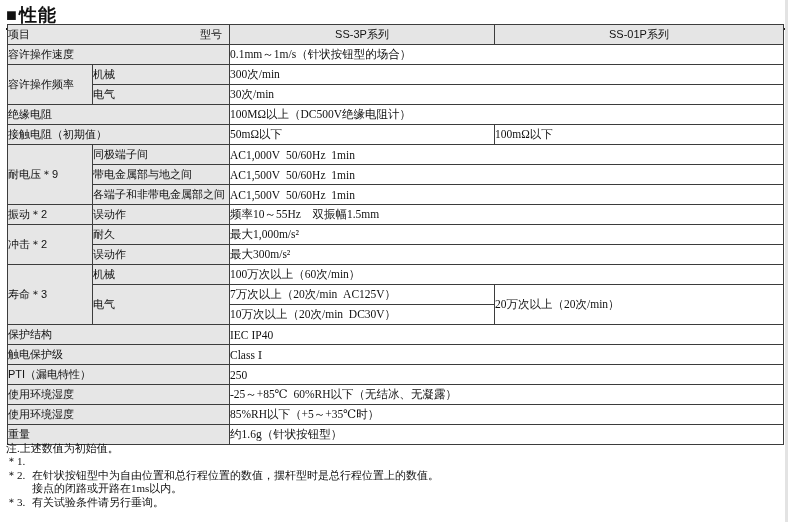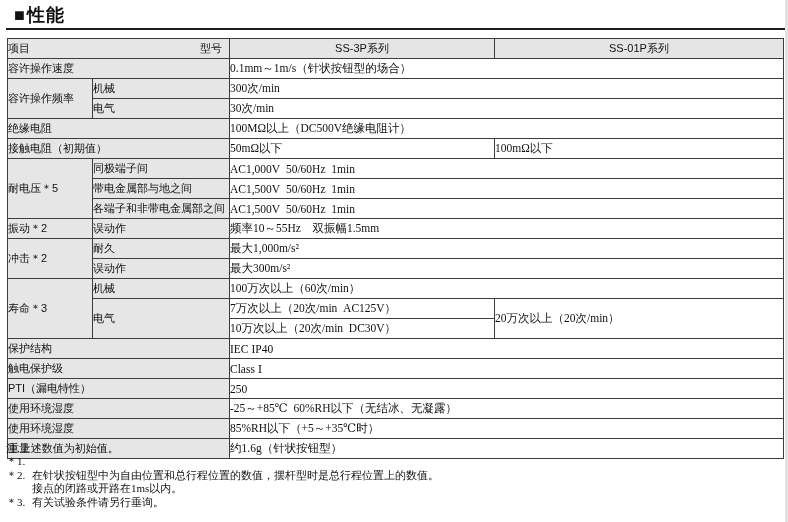--- a/index.html
+++ b/index.html
@@ -3,26 +3,26 @@
 <meta charset="utf-8">
 <style>
   html,body{margin:0;padding:0;}
   body{
     width:788px;height:522px;position:relative;background:#ffffff;
     font-family:"Liberation Sans","DejaVu Sans",sans-serif;color:#1a1a1a;
     overflow:hidden;
   }
   .sec-title{
     position:absolute;left:6px;top:3px;font-size:18px;font-weight:bold;
-    letter-spacing:1px;color:#111;margin-left:8px;
+    letter-spacing:1px;color:#111;
   }
   .sec-title .sq{margin-right:1px;}
   .rule{position:absolute;left:6px;top:28px;width:780px;height:2px;background:#1c1c1c;}
   table.spec{
-    position:absolute;left:7px;top:38px;width:776px;
+    position:absolute;left:7px;top:24px;width:776px;
     border-collapse:collapse;table-layout:fixed;
   }
   table.spec td,table.spec th{
     border:1px solid #3d3d3d;height:19px;white-space:nowrap;overflow:visible;
     font-weight:normal;vertical-align:middle;padding:0;
   }
   .lbl{
     background:#e6e6e6;font-family:"Liberation Sans","DejaVu Sans",sans-serif;
     font-size:11px;padding:0 2px 0 5px;text-align:left;color:#111;
   }
@@ -91,21 +91,21 @@
     <td class="val" colspan="2">100MΩ以上（DC500V绝缘电阻计）</td>
   </tr>
 
   <tr>
     <td class="lbl" colspan="2">接触电阻（初期值）</td>
     <td class="val">50mΩ以下</td>
     <td class="val">100mΩ以下</td>
   </tr>
 
   <tr>
-    <td class="lbl" rowspan="3">耐电压＊5</td>
+    <td class="lbl" rowspan="3">耐电压＊9</td>
     <td class="lbl">同极端子间</td>
     <td class="val" colspan="2">AC1,000V&nbsp;&nbsp;50/60Hz&nbsp;&nbsp;1min</td>
   </tr>
   <tr>
     <td class="lbl">带电金属部与地之间</td>
     <td class="val" colspan="2">AC1,500V&nbsp;&nbsp;50/60Hz&nbsp;&nbsp;1min</td>
   </tr>
   <tr>
     <td class="lbl">各端子和非带电金属部之间</td>
     <td class="val" colspan="2">AC1,500V&nbsp;&nbsp;50/60Hz&nbsp;&nbsp;1min</td>

